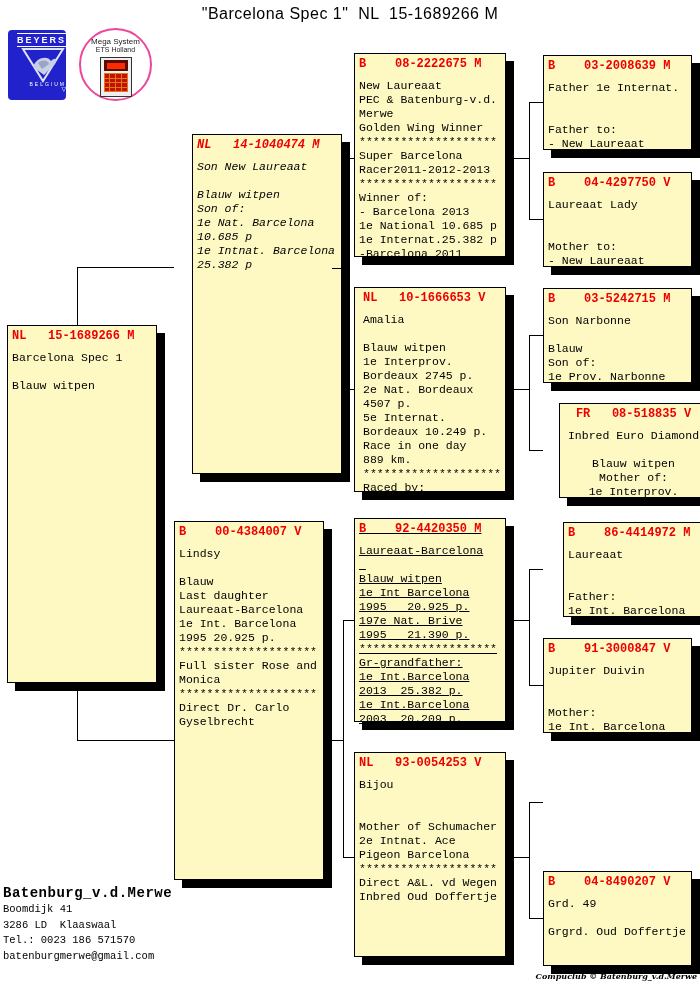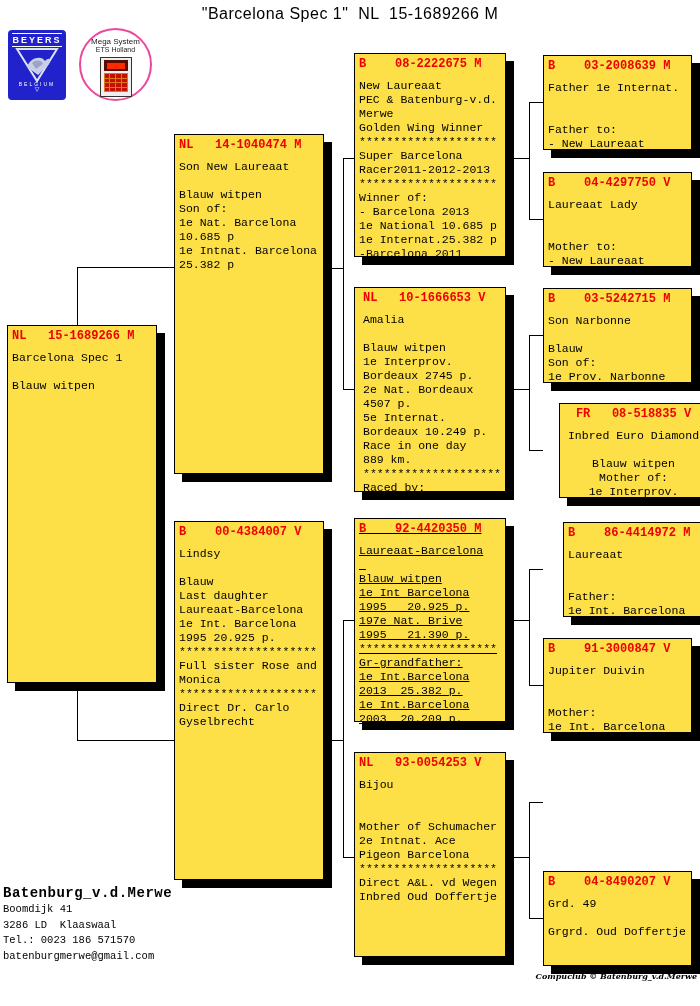--- a/index.html
+++ b/index.html
@@ -1,30 +1,30 @@
 <!DOCTYPE html>
 <html><head>
 <meta charset="utf-8">
 <style>
   html,body{margin:0;padding:0;background:#fff;}
   #page{position:relative;width:700px;height:1006px;background:#fff;overflow:hidden;
         font-family:"Liberation Mono",monospace;color:#000;}
   .title{position:absolute;top:5px;left:0;right:0;text-align:center;
          font-family:"Liberation Sans",sans-serif;font-size:16px;letter-spacing:.5px;white-space:pre;}
   
-  .pbox{position:absolute;background:#fde047;border:1px solid #000;box-shadow:8px 8px 0 #000;
+  .pbox{position:absolute;background:#fef9c3;border:1px solid #000;box-shadow:8px 8px 0 #000;
         box-sizing:border-box;padding:3px 4px;}
   .pbox-header{font-weight:bold;color:#ee0000;font-size:12px;line-height:15px;white-space:pre;margin-bottom:7px;}
   .pbox-body div{font-size:11.5px;line-height:14px;white-space:pre;}
   
   .vline{position:absolute;width:1px;background:#000;}
   .hline{position:absolute;height:1px;background:#000;}
   
   .beyers{position:absolute;left:8px;top:30px;width:58px;height:70px;background:#2222cc;
-          border-radius:4px;display:flex;flex-direction:column;align-items:center;
+          border-radius:4px;display:flex;flex-direction:column;align-items:flex-end;
           font-family:"Liberation Sans",sans-serif;}
   .beyers .bname{color:#fff;font-size:9px;font-weight:bold;letter-spacing:2px;margin-top:3px;
                  border-top:1px solid #fff;border-bottom:1px solid #fff;padding:1px 0;white-space:pre;}
   .beyers .bcountry{color:#fff;font-size:5px;letter-spacing:2px;margin-top:-2px;white-space:pre;}
   .beyers .barrow{color:#fff;font-size:6px;line-height:5px;}
   .mega{position:absolute;left:79px;top:28px;width:73px;height:73px;border-radius:50%;
         border:2px solid #ec4899;background:#fff;box-sizing:border-box;text-align:center;
         font-family:"Liberation Sans",sans-serif;}
   .mega .m1{font-size:8px;color:#222;margin-top:7px;line-height:9px;}
   .mega .m2{font-size:7px;color:#222;line-height:8px;}
@@ -90,21 +90,21 @@
 
   <div class="pbox" style="left:7px;top:325px;width:150px;height:358px;">
     <div class="pbox-header">NL   15-1689266 M</div>
     <div class="pbox-body">
         <div>Barcelona Spec 1</div>
         <div>&nbsp;</div>
         <div>Blauw witpen</div>
       </div>
   </div>
 
-  <div class="pbox" style="left:174px;top:134px;width:150px;height:340px;">
+  <div class="pbox" style="left:192px;top:134px;width:150px;height:340px;font-style:italic;">
     <div class="pbox-header">NL   14-1040474 M</div>
     <div class="pbox-body">
         <div>Son New Laureaat</div>
         <div>&nbsp;</div>
         <div>Blauw witpen</div>
         <div>Son of:</div>
         <div>1e Nat. Barcelona</div>
         <div>10.685 p</div>
         <div>1e Intnat. Barcelona</div>
         <div>25.382 p</div>

